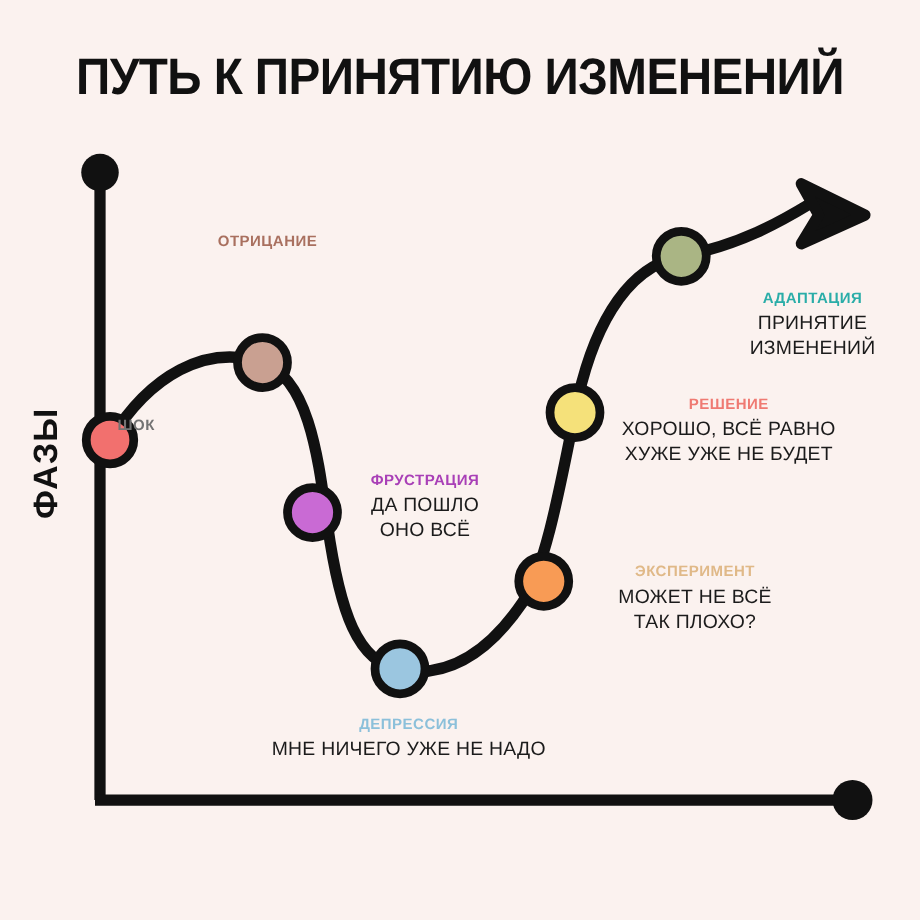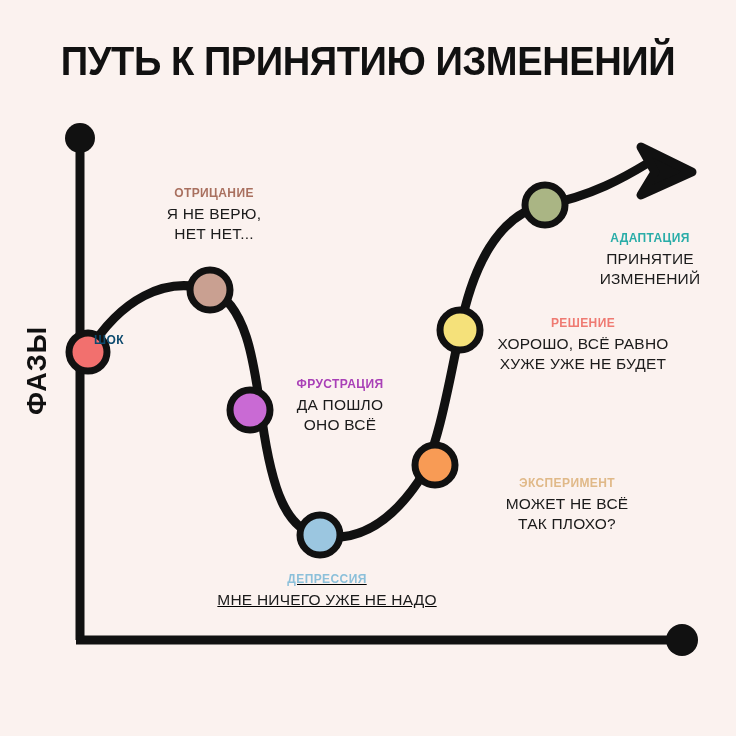--- a/index.html
+++ b/index.html
@@ -122,41 +122,39 @@
       <circle cx="320" cy="535" r="20" fill="#9bc6e0" stroke="#111111" stroke-width="7"></circle>
       <circle cx="435" cy="465" r="20" fill="#f89b55" stroke="#111111" stroke-width="7"></circle>
       <circle cx="460" cy="330" r="20" fill="#f5e17a" stroke="#111111" stroke-width="7"></circle>
       <circle cx="545" cy="205" r="20" fill="#aab584" stroke="#111111" stroke-width="7"></circle>
     </g>
   </svg>
 
   <div class="axis-label" id="ylabel">ФАЗЫ</div>
 
   <div class="note" id="note-0" style="left: 34px; top: 333px; width: 150px;">
-    <span class="hdr" style="color: #0c4a6e;">ШОК</span>
+    <span class="hdr" style="color: #737373;">ШОК</span>
   </div>
 
   <div class="note" id="note-1" style="left: 138px; top: 186px; width: 152px;">
     <span class="hdr" style="color: rgb(169, 112, 95);">ОТРИЦАНИЕ</span>
-    <span class="body">Я НЕ ВЕРЮ,
-НЕТ НЕТ...</span>
   </div>
 
   <div class="note" id="note-2" style="left: 265px; top: 377px; width: 150px;">
     <span class="hdr" style="color: rgb(169, 64, 183);">ФРУСТРАЦИЯ</span>
     <span class="body">ДА ПОШЛО
 ОНО ВСЁ</span>
   </div>
 
-  <div class="note" id="note-3" style="left: 212px; top: 572px; width: 230px; text-decoration: underline;">
+  <div class="note" id="note-3" style="left: 212px; top: 572px; width: 230px;">
     <span class="hdr" style="color: rgb(140, 192, 218);">ДЕПРЕССИЯ</span>
     <span class="body">МНЕ НИЧЕГО УЖЕ НЕ НАДО</span>
   </div>
 
-  <div class="note" id="note-4" style="left: 487px; top: 450px; width: 160px; margin-top: 26px;">
+  <div class="note" id="note-4" style="left: 476px; top: 450px; width: 160px;">
     <span class="hdr" style="color: rgb(224, 185, 136);">ЭКСПЕРИМЕНТ</span>
     <span class="body">МОЖЕТ НЕ ВСЁ
 ТАК ПЛОХО?</span>
   </div>
 
   <div class="note" id="note-5" style="left: 483px; top: 316px; width: 200px;">
     <span class="hdr" style="color: rgb(239, 122, 114);">РЕШЕНИЕ</span>
     <span class="body">ХОРОШО, ВСЁ РАВНО
 ХУЖЕ УЖЕ НЕ БУДЕТ</span>
   </div>

